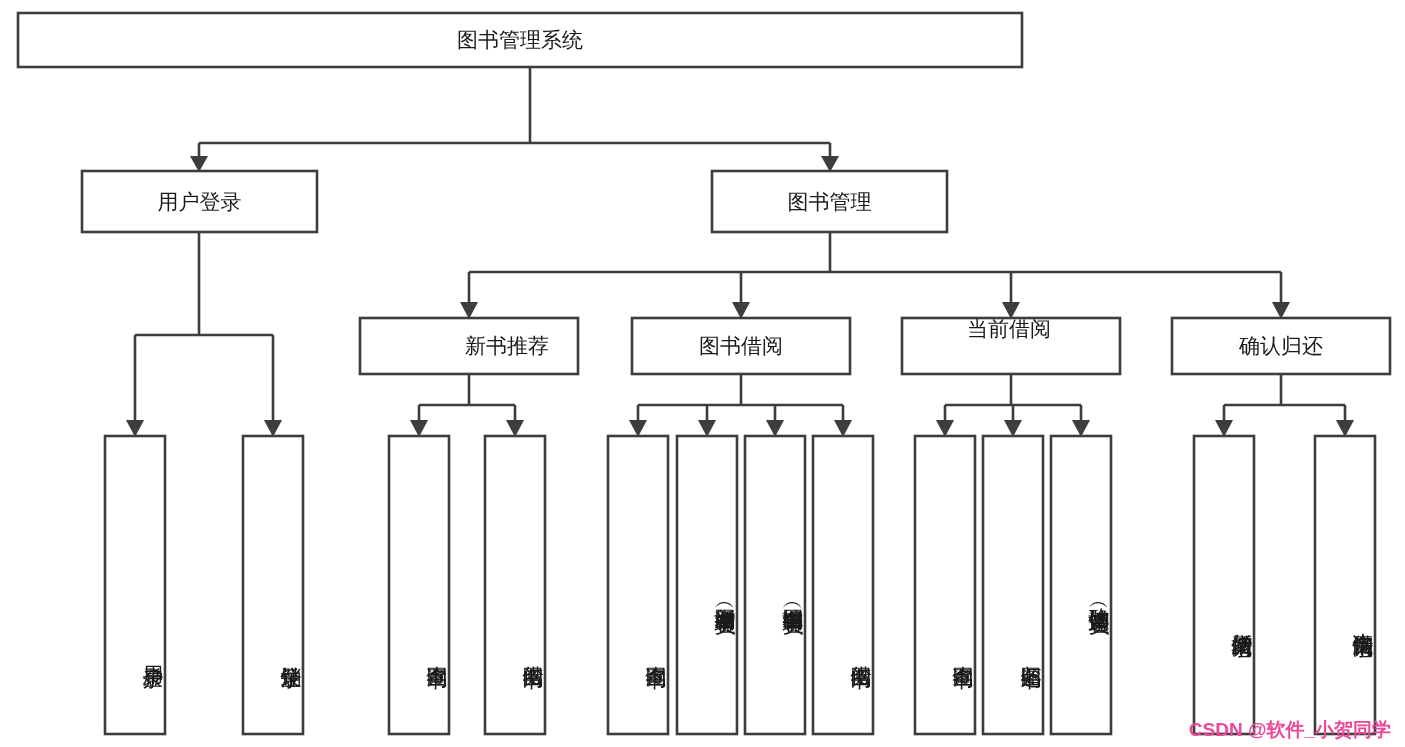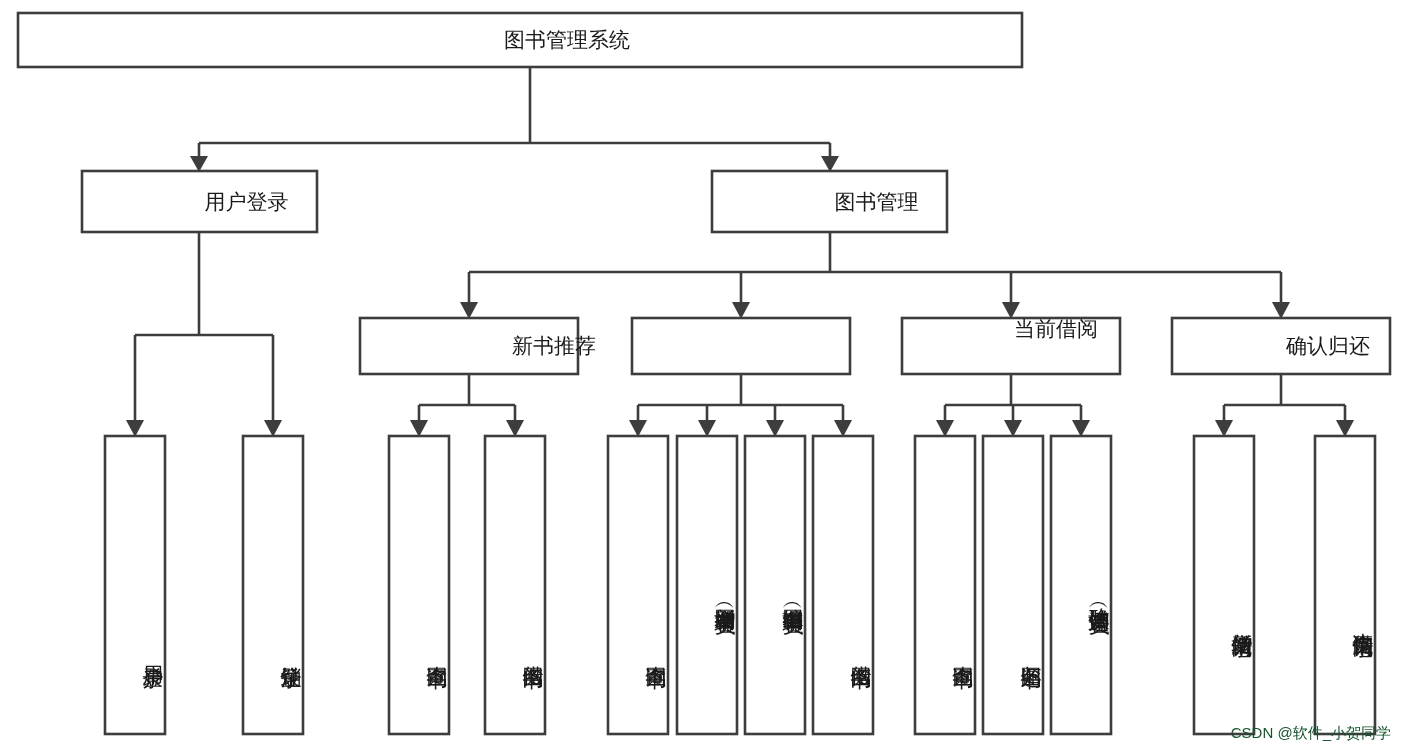--- a/index.html
+++ b/index.html
@@ -60,31 +60,31 @@
   .hlabel {
     position: absolute;
     font-family: "Liberation Sans", "DejaVu Sans", sans-serif;
     font-size: 21px;
     color: #1a1a1a;
     display: flex;
     align-items: center;
     justify-content: center;
     pointer-events: none;
     white-space: nowrap;
-    padding-left: 47px;
   }
   .watermark {
     position: absolute;
     right: 14px;
     bottom: 4px;
     font-family: "Liberation Sans", "DejaVu Sans", sans-serif;
-    font-size: 15px;
-    color: #14532d;
+    font-size: 19px;
+    color: #ec4899;
     white-space: nowrap;
     pointer-events: none;
+    font-weight: bold;
   }
 </style>
 </head>
 <body>
 
 <div id="diagram-root">
 
   <svg class="diagram" viewBox="0 0 1405 747">
 
     <rect class="node-box" x="18" y="13" width="1004" height="54"></rect>
@@ -188,20 +188,21 @@
       <polygon class="arrow-head" points="1336,420 1354,420 1345,437"></polygon>
     </g>
   </svg>
 
   <div class="hlabel" style="left:18px; top:13px; width:1004px; height:54px;">图书管理系统</div>
 
   <div class="hlabel" style="left:82px; top:171px; width:235px; height:61px;">用户登录</div>
   <div class="hlabel" style="left:712px; top:171px; width:235px; height:61px;">图书管理</div>
 
   <div class="hlabel" style="left:360px; top:318px; width:218px; height:56px;margin-left:38px;">新书推荐</div>
+  <div class="hlabel" style="left:632px; top:318px; width:218px; height:56px;">图书借阅</div>
   <div class="hlabel" style="left:902px; top:301px; width:214px; height:56px;">当前借阅</div>
   <div class="hlabel" style="left:1172px; top:318px; width:218px; height:56px;">确认归还</div>
 
   <div class="vlabel" style="left:105px; top:436px; width:60px; height:298px; padding-top:66px;">用户登录</div>
   <div class="vlabel" style="left:243px; top:436px; width:60px; height:298px; padding-top:66px;">注销登录</div>
 
   <div class="vlabel" style="left:389px; top:436px; width:60px; height:298px; padding-top:66px;">查询图书</div>
   <div class="vlabel" style="left:485px; top:436px; width:60px; height:298px; padding-top:66px;">借阅图书</div>
 
   <div class="vlabel" style="left:608px; top:436px; width:60px; height:298px; padding-top:66px;">查询图书</div>

